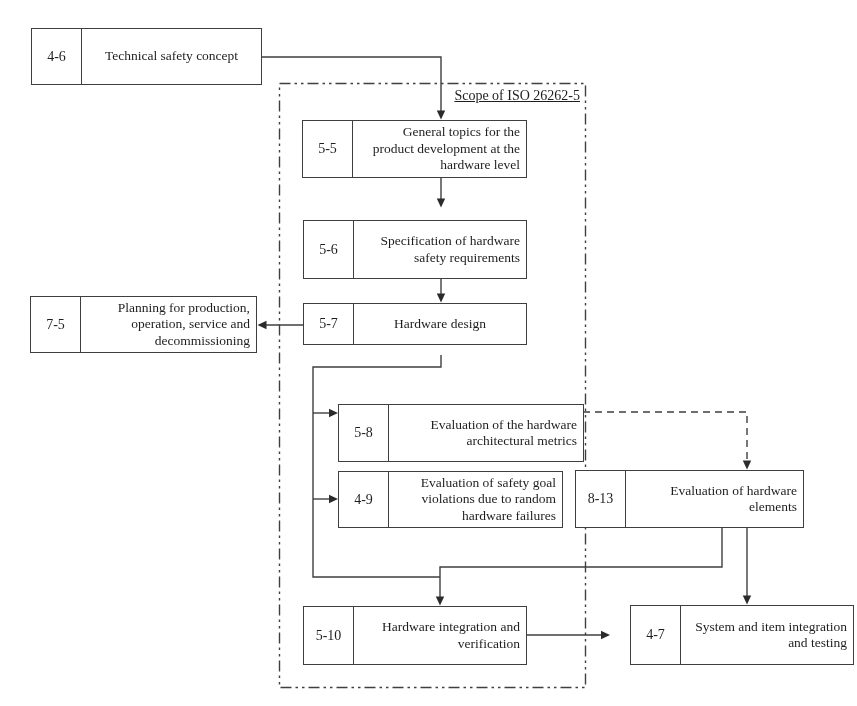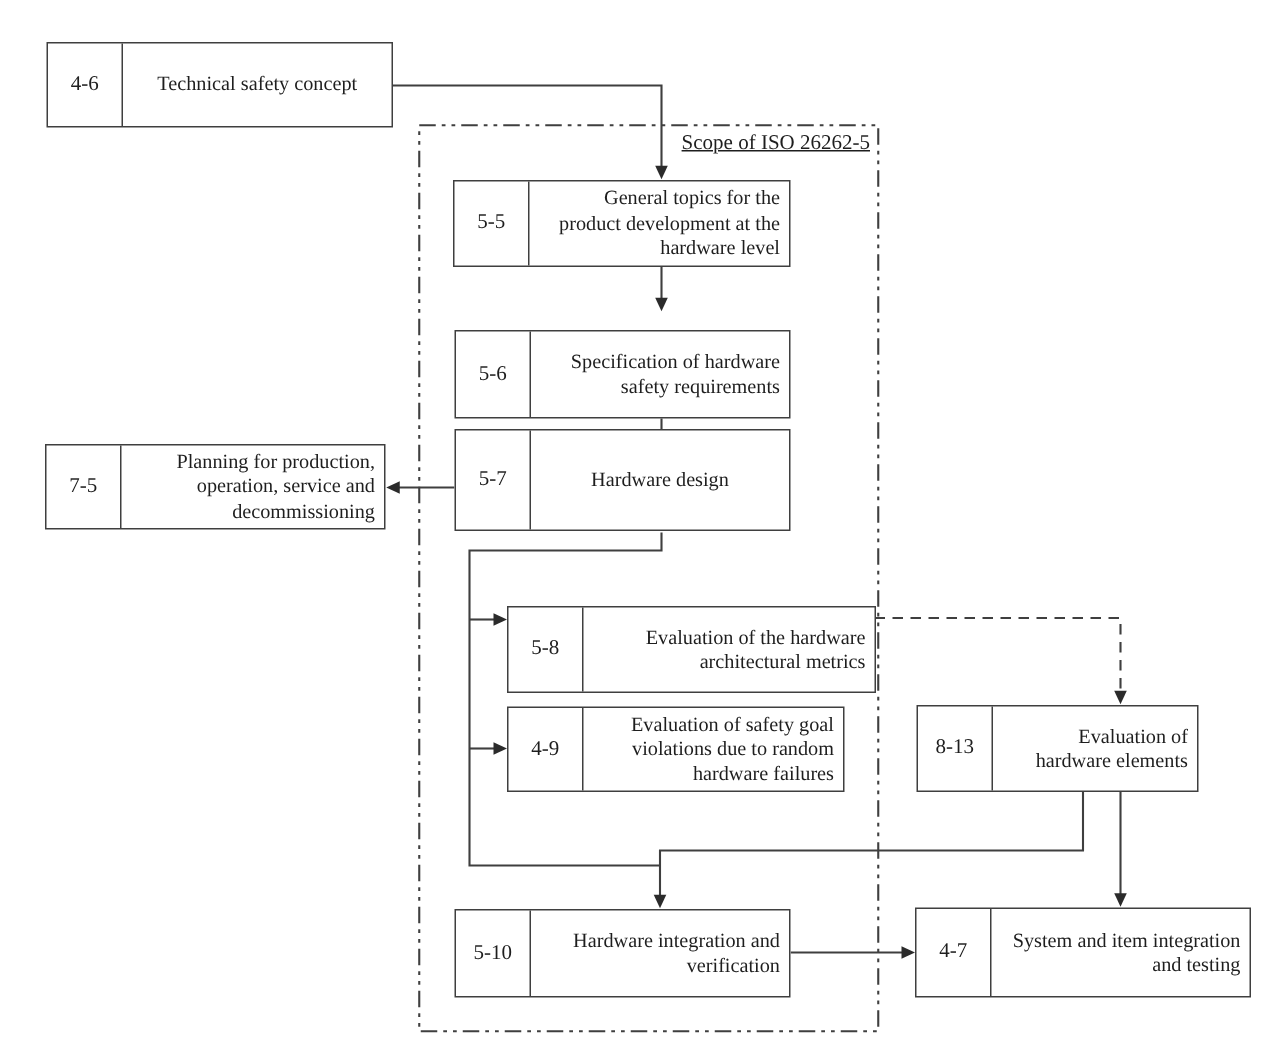--- a/index.html
+++ b/index.html
@@ -104,43 +104,43 @@
   <div class="node" style="left:302px;top:120px;width:225px;height:58px">
     <div class="num">5-5</div>
     <div class="lbl">General topics for the product development at the hardware level</div>
   </div>
 
   <div class="node" style="left:303px;top:220px;width:224px;height:59px">
     <div class="num">5-6</div>
     <div class="lbl">Specification of hardware safety requirements</div>
   </div>
 
-  <div class="node" style="left:303px;top:286px;width:224px;height:68px">
+  <div class="node" style="left:303px;top:303px;width:224px;height:42px">
     <div class="num">5-7</div>
     <div class="lbl">Hardware design</div>
   </div>
 
   <div class="node" style="left:338px;top:404px;width:246px;height:58px">
     <div class="num">5-8</div>
     <div class="lbl">Evaluation of the hardware architectural metrics</div>
   </div>
 
   <div class="node" style="left:338px;top:471px;width:225px;height:57px">
     <div class="num">4-9</div>
     <div class="lbl">Evaluation of safety goal violations due to random hardware failures</div>
   </div>
 
-  <div class="node" style="left:611px;top:470px;width:188px;height:58px">
+  <div class="node" style="left:575px;top:470px;width:229px;height:58px">
     <div class="num">8-13</div>
     <div class="lbl">Evaluation of hardware elements</div>
   </div>
 
   <div class="node" style="left:303px;top:606px;width:224px;height:59px">
     <div class="num">5-10</div>
     <div class="lbl">Hardware integration and verification</div>
   </div>
 
-  <div class="node" style="left:610px;top:605px;width:224px;height:60px">
+  <div class="node" style="left:630px;top:605px;width:224px;height:60px">
     <div class="num">4-7</div>
     <div class="lbl">System and item integration and testing</div>
   </div>
 
 </div>
 
 </body></html>

